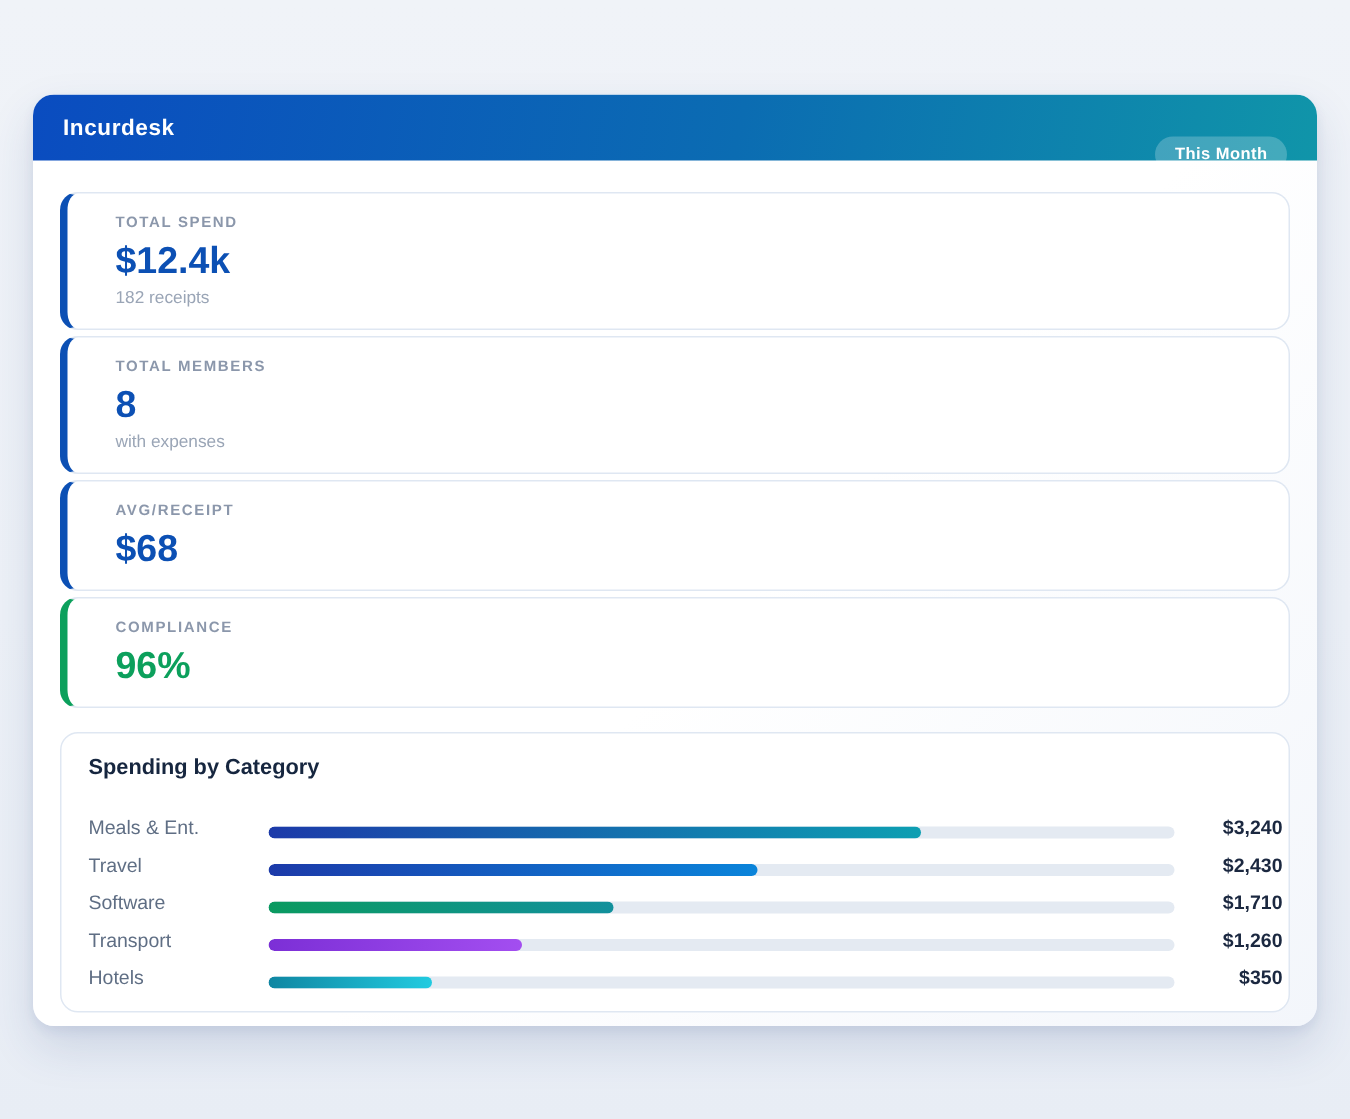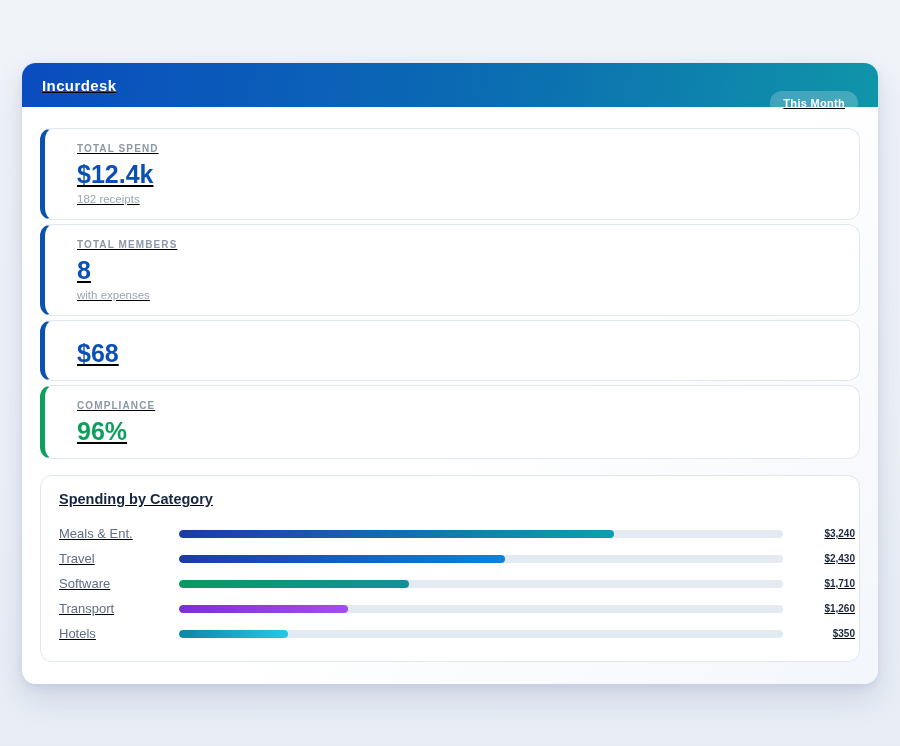--- a/index.html
+++ b/index.html
@@ -8,21 +8,20 @@
     font-family:"Liberation Sans", sans-serif;
     background:linear-gradient(180deg,#f0f3f8 0%, #edf1f7 55%, #e8edf5 100%);
     position:relative;
     overflow:hidden;
   }
   .app-card {
     position:absolute; left:22px; top:63px; width:856px; height:621px;
     border-radius:14px; overflow:hidden;
     background:linear-gradient(135deg,#ffffff 55%, #f3f6fb 100%);
     box-shadow:0 14px 30px rgba(40,70,130,.15), 0 3px 8px rgba(40,70,130,.08);
-    text-decoration:underline;
   }
   .header {
     height:44px; padding:0 20px;
     display:flex; align-items:center; justify-content:space-between;
     background:linear-gradient(100deg,#0a4cc0 0%, #0b6cb2 55%, #1095a9 100%);
   }
   .header-title { color:#ffffff; font-size:15px; font-weight:bold; letter-spacing:.4px; }
   .badge {
     background:rgba(255,255,255,.22); color:#ffffff;
     font-size:11px; font-weight:bold; letter-spacing:.3px;
@@ -36,25 +35,25 @@
     border-radius:12px; padding:13px 32px; margin-bottom:4px;
   }
   .stat-label { font-size:10px; font-weight:bold; color:#8b97ab; letter-spacing:1.1px; line-height:13px; }
   .stat-value { font-size:25px; font-weight:bold; color:#0c50b4; line-height:28px; margin-top:5px; }
   .stat-sub { font-size:11.5px; color:#9aa5b6; line-height:14px; margin-top:4px; }
   .cat-card {
     background:#ffffff; border:1px solid #dfe7f2; border-radius:12px;
     padding:15px 4px 15px 18px; margin-top:16px;
   }
   .cat-title { font-size:14.5px; font-weight:bold; color:#16263f; line-height:17px; margin-bottom:13px; }
-  .cat-row { display:flex; align-items:center; height:25px; }
+  .cat-row { display:flex; align-items:flex-end; height:25px; }
   .cat-label { width:120px; font-size:13px; color:#5f6e84; }
   .cat-track { flex:1; height:8px; border-radius:4px; background:#e4eaf2; overflow:hidden; }
   .cat-fill { height:8px; border-radius:4px; }
-  .cat-value { width:72px; text-align:right; font-size:10px; font-weight:bold; color:#1b2840; }
+  .cat-value { width:72px; text-align:right; font-size:13px; font-weight:bold; color:#1b2840; }
 </style>
 </head>
 <body>
 
 <div class="app-card">
 
   <div class="header">
     <div class="header-title">Incurdesk</div>
     <button class="badge">This Month</button>
   </div>
@@ -67,20 +66,21 @@
       <div class="stat-sub">182 receipts</div>
     </div>
 
     <div class="stat" style="border-left-color: rgb(12, 80, 180);">
       <div class="stat-label">TOTAL MEMBERS</div>
       <div class="stat-value" style="color: rgb(12, 80, 180);">8</div>
       <div class="stat-sub">with expenses</div>
     </div>
 
     <div class="stat" style="border-left-color: rgb(12, 80, 180);">
+      <div class="stat-label">AVG/RECEIPT</div>
       <div class="stat-value" style="color: rgb(12, 80, 180);">$68</div>
     </div>
 
     <div class="stat" style="border-left-color: rgb(12, 160, 92);">
       <div class="stat-label">COMPLIANCE</div>
       <div class="stat-value" style="color: rgb(12, 160, 92);">96%</div>
     </div>
 
     <div class="cat-card">
       <div class="cat-title">Spending by Category</div>

